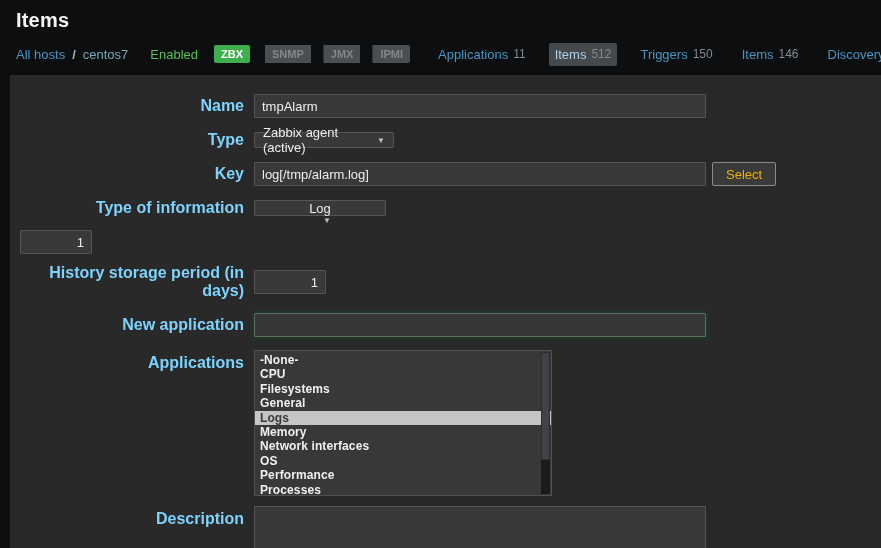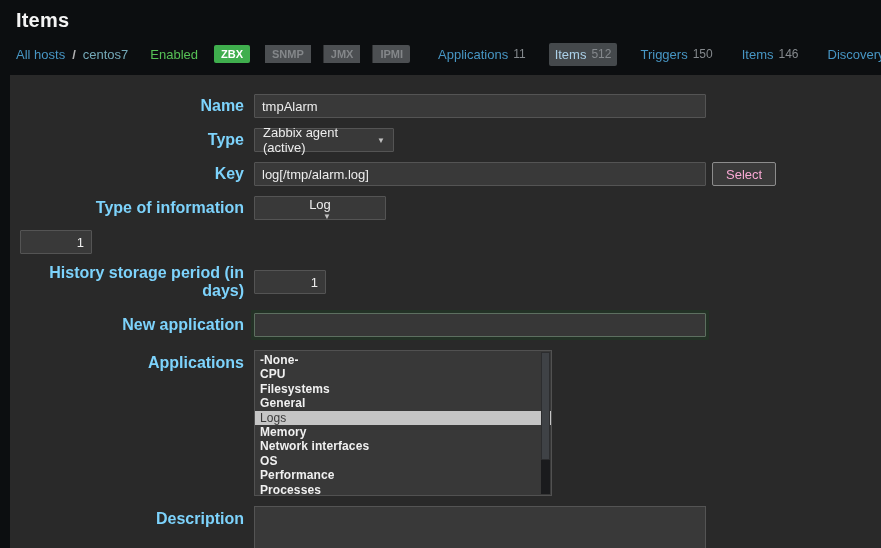--- a/index.html
+++ b/index.html
@@ -60,49 +60,49 @@
     background: #393939; border: 1px solid #545454; color: #ededed;
     font-family: "Liberation Sans", sans-serif; font-size: 13px;
     height: 24px; padding: 0 7px; border-radius: 1px; outline: none;
   }
   .txt.wide { width: 452px; }
   .txt.num { width: 72px; text-align: right; }
 
   .selectbox {
     display: flex; align-items: center; justify-content: space-between;
     background: #393939; border: 1px solid #545454; border-radius: 1px;
-    height: 24px; padding: 0 8px; font-size: 13px; color: #ededed; cursor: pointer;
+    height: 16px; padding: 0 8px; font-size: 13px; color: #ededed; cursor: pointer;
   }
   .selectbox .arrow { font-size: 8px; color: #c0c0c0; margin-left: 14px; }
   .sel-type { width: 140px; }
   .sel-info { width: 132px; flex-direction: column; }
 
   .btn {
-    background: #3a3a3a; border: 1px solid #8c8c8c; color: #f9a8d4;
+    background: #3a3a3a; border: 1px solid #8c8c8c; color: #eab308;
     font-family: "Liberation Sans", sans-serif; font-size: 13px;
     height: 24px; padding: 0 13px; margin-left: 6px; border-radius: 2px; cursor: pointer;
   }
 
   .newapp-wrap {
     background: #233226; padding: 3px; border-radius: 1px;
   }
   .newapp-wrap .txt { border-color: #5d6f60; background: #373737; width: 452px; }
 
   .listbox {
     position: relative; width: 298px; height: 146px;
     background: #383838; border: 1px solid #515151; overflow: hidden;
   }
   .listbox ol { list-style: none; padding: 2px 0 0 0; }
   .listbox li {
     font-size: 12px; line-height: 14.4px; height: 14.4px;
     padding: 0 5px; color: #f0f0f0; cursor: pointer;
     font-weight: bold; letter-spacing: 0.1px;
     overflow: hidden;
   }
-  .listbox li.selected { background: #c5c5c5; color: #3a3a3a; font-weight: normal; }
+  .listbox li.selected { background: #c5c5c5; color: #3a3a3a; font-weight: bold; }
   .scrollbar {
     position: absolute; top: 1px; bottom: 1px; right: 1px; width: 9px;
     background: #1a1b1d;
   }
   .scrollbar .thumb {
     position: absolute; top: 0; left: 0; width: 100%; height: 76%;
     background: #3f4246; border: 1px solid #2c2d2f; cursor: pointer;
   }
 
   .textarea {

